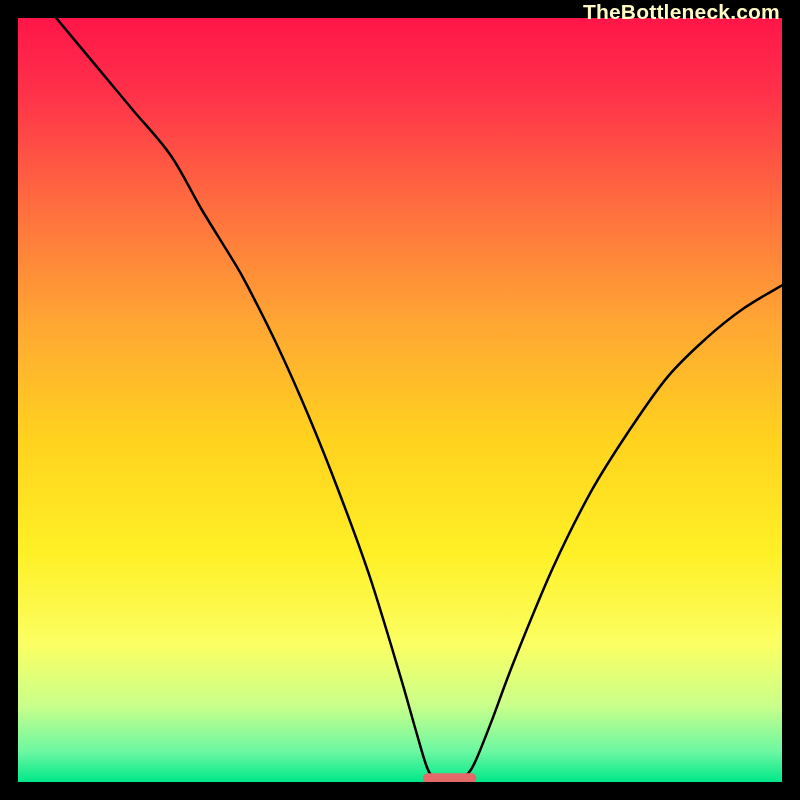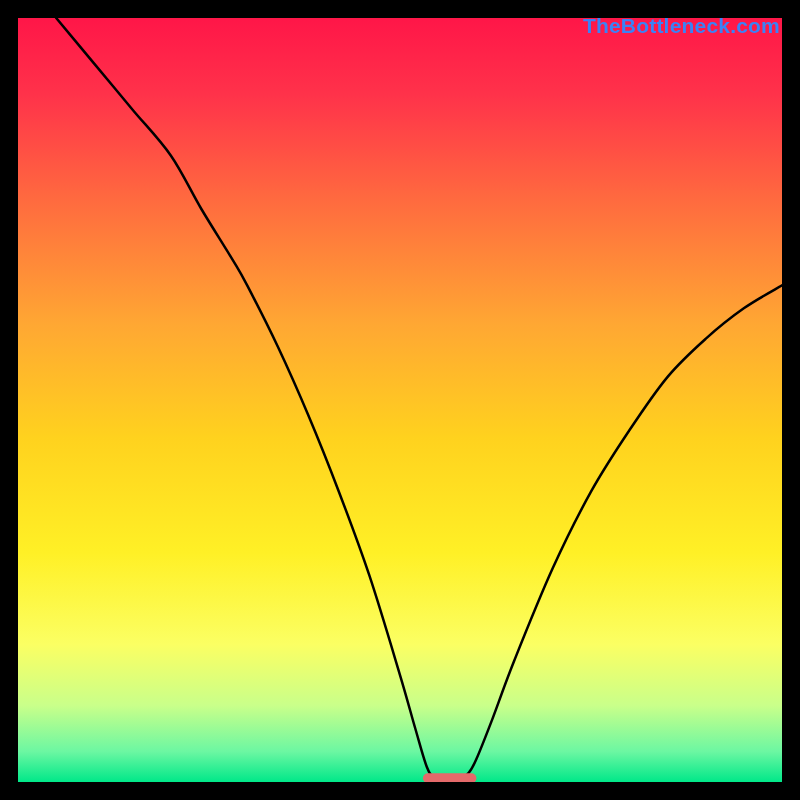--- a/index.html
+++ b/index.html
@@ -25,23 +25,22 @@
     width: 764px;
     height: 764px;
   }
   .watermark {
     position: absolute;
     top: 0px;
     right: 20px;
     font-family: Arial, Helvetica, sans-serif;
     font-size: 21px;
     font-weight: bold;
-    color: #3b82f6;
+    color: #fef9c3;
     letter-spacing: 0.2px;
-    margin-top: 14px;
   }
 </style>
 </head>
 <body>
 
 <div class="frame">
   <svg class="plot" viewBox="0 0 764 764" preserveAspectRatio="none">
     <defs>
       <linearGradient id="bg-grad" x1="0" y1="0" x2="0" y2="1">
           <stop offset="0.0%" stop-color="#ff1648"></stop>

